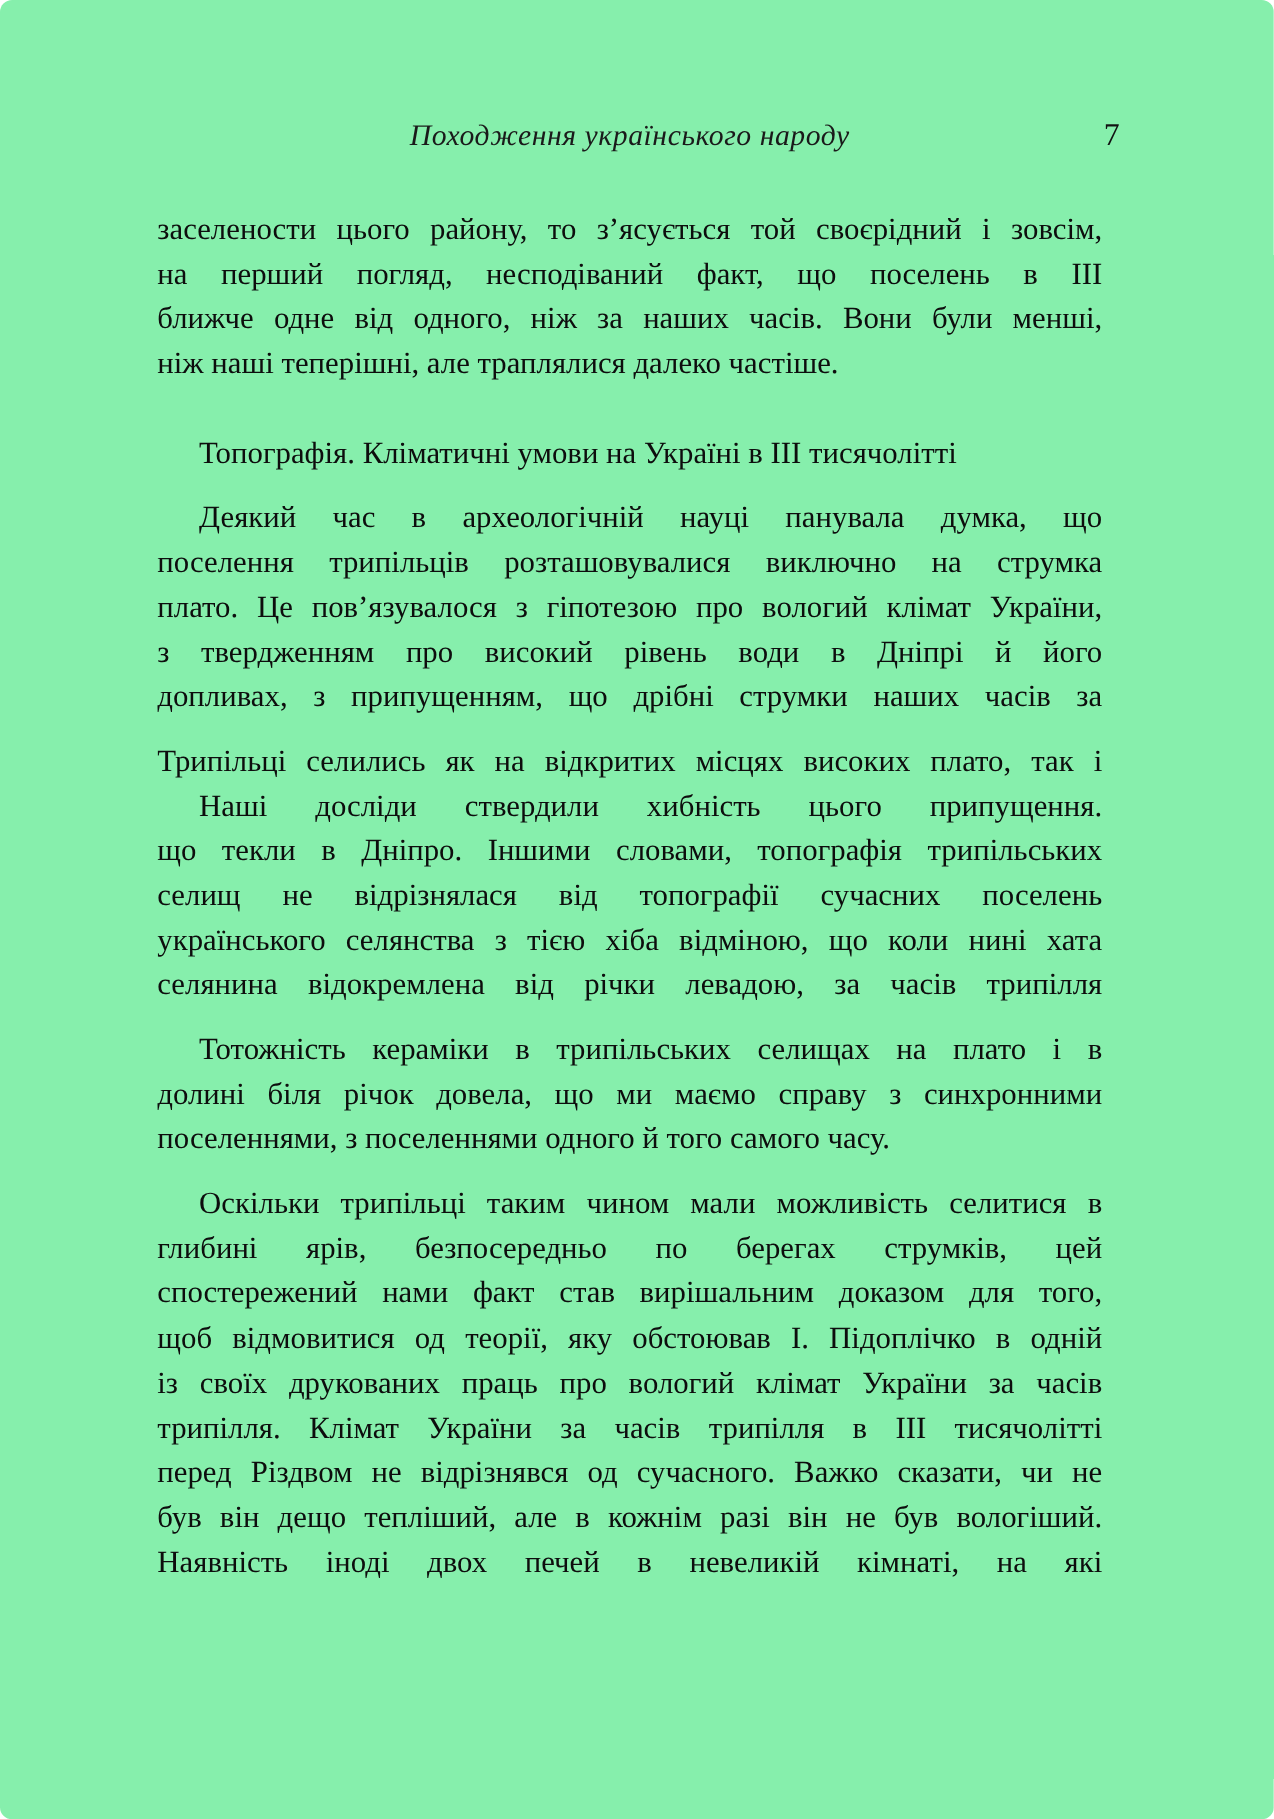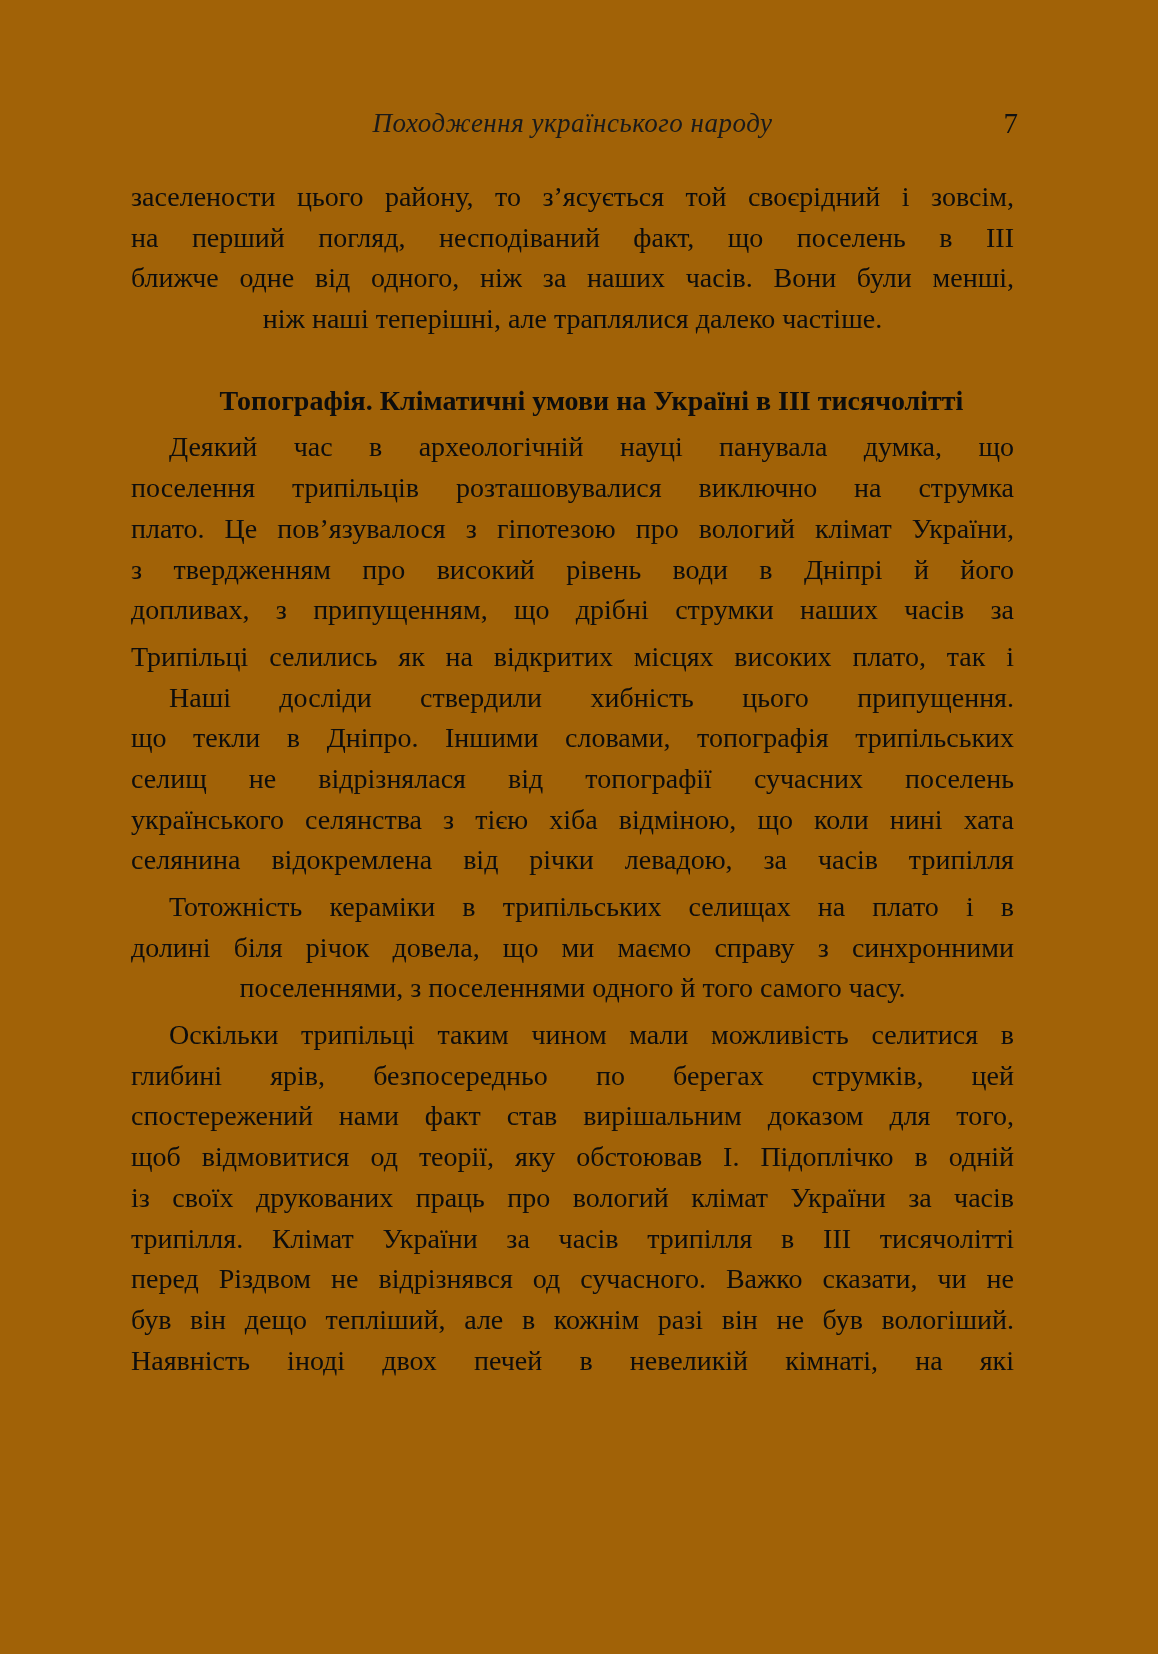--- a/index.html
+++ b/index.html
@@ -5,24 +5,25 @@
 <style>
   html, body {
     margin: 0;
     padding: 0;
     background: #ffffff;
   }
   .page {
     position: relative;
     width: 1158px;
     height: 1654px;
-    background: #a16207;
+    background: #86efac;
     font-family: "Liberation Serif", "DejaVu Serif", serif;
     color: #0d0d0d;
     overflow: hidden;
+    border-radius: 11px;
   }
   .running-head {
     position: absolute;
     left: 125px;
     right: 138px;
     top: 102px;
     height: 42px;
   }
   .head-title {
     text-align: center;
@@ -42,30 +43,30 @@
     color: #111111;
   }
   .page-body {
     position: absolute;
     left: 125px;
     right: 138px;
     top: 171px;
     font-size: 28px;
     line-height: 40.7px;
   }
-  .block { margin: 6px; }
+  .block { margin: 18px; }
   .block-heading {
-    font-weight: 700;
+    font-weight: 400;
     margin-top: 41px;
   }
   .line {
     height: 40.7px;
     overflow: hidden;
     white-space: normal;
-    text-align: center;
+    text-align: left;
   }
   .line.just {
     text-align: justify;
     text-align-last: justify;
   }
   .line.indent {
     text-indent: 38px;
   }
 </style>
 </head>

